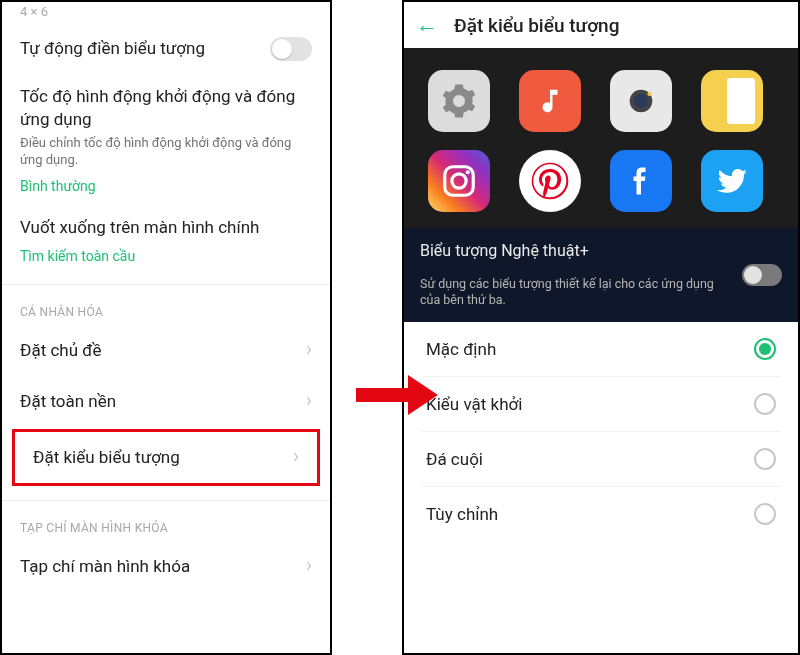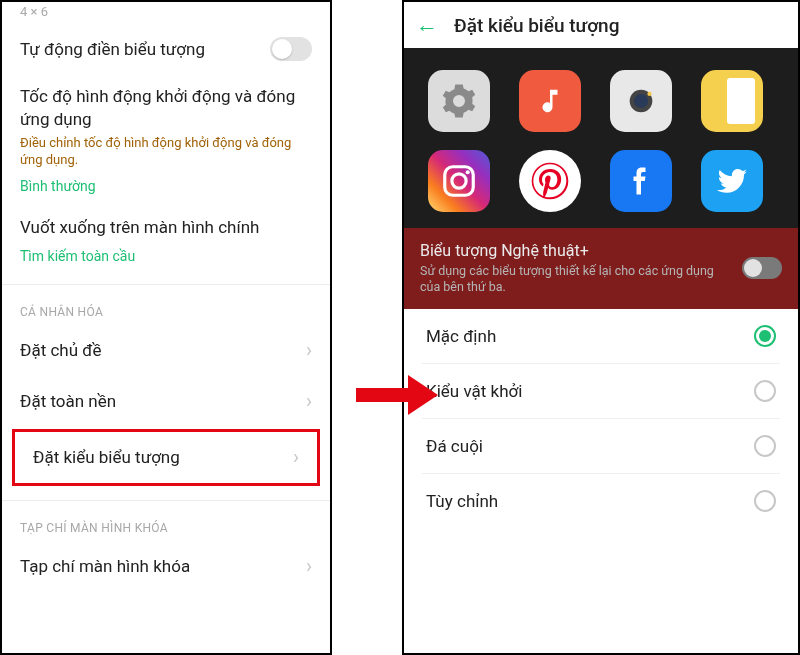--- a/index.html
+++ b/index.html
@@ -18,26 +18,26 @@
   }
   .frame-left { left: 0; width: 332px; }
   .frame-right { right: 0; width: 398px; }
 
   
   .grid-label {
     padding: 2px 18px 4px; font-size: 13px; color: #aaa;
   }
   .row {
     padding: 14px 18px;
-    display: flex; align-items: center; justify-content: space-between;
+    display: flex; justify-content: space-between;
     gap: 1px;
   }
   .row .txt { flex: 1; }
   .row .title { font-size: 17px; color: #222; line-height: 1.35; }
-  .row .sub { font-size: 13px; color: #a16207; margin-top: 3px; line-height: 1.35; }
+  .row .sub { font-size: 13px; color: #737373; margin-top: 3px; line-height: 1.35; }
   .row .sub-green { font-size: 14px; color: #1dbf73; margin-top: 9px; }
   .toggle-off {
     width: 42px; height: 24px; border-radius: 12px;
     background: #e2e2e2; position: relative; flex-shrink: 0;
   }
   .toggle-off::after {
     content: ""; position: absolute; left: 2px; top: 2px;
     width: 20px; height: 20px; border-radius: 50%; background: #fff;
     box-shadow: 0 1px 2px rgba(0,0,0,.2);
   }
@@ -74,28 +74,28 @@
   }
   .ico-settings { background: #dcdcdc; }
   .ico-music { background: #f05a3f; }
   .ico-camera { background: #e8e8e8; position: relative; }
   .ico-notes { background: #f5cf4e; position: relative; }
   .ico-ig { background: linear-gradient(45deg,#feda75,#fa7e1e,#d62976,#962fbf,#4f5bd5); }
   .ico-pin { background: #fff; color: #e60023; border-radius: 50%; }
   .ico-fb { background: #1877f2; }
   .ico-tw { background: #1da1f2; }
   .art-row {
-    background: #7f1d1d;
+    background: #0f172a;
     padding: 13px 16px;
     display: flex; align-items: center; gap: 10px;
     color: #fff;
   }
   .art-row .txt { flex: 1; }
   .art-row .t1 { font-size: 16px; color: #eaeaea; }
-  .art-row .t2 { font-size: 12.5px; color: #b5b5b5; margin-top: 3px; line-height: 1.3; }
+  .art-row .t2 { font-size: 12.5px; color: #b5b5b5; margin-top: 16px; line-height: 1.3; }
   .toggle-dark {
     width: 40px; height: 22px; border-radius: 11px;
     background: #7a7a7a; position: relative; flex-shrink: 0;
   }
   .toggle-dark::after {
     content: ""; position: absolute; left: 2px; top: 2px;
     width: 18px; height: 18px; border-radius: 50%; background: #e2e2e2;
   }
   .opt-row {
     padding: 16px 22px;

